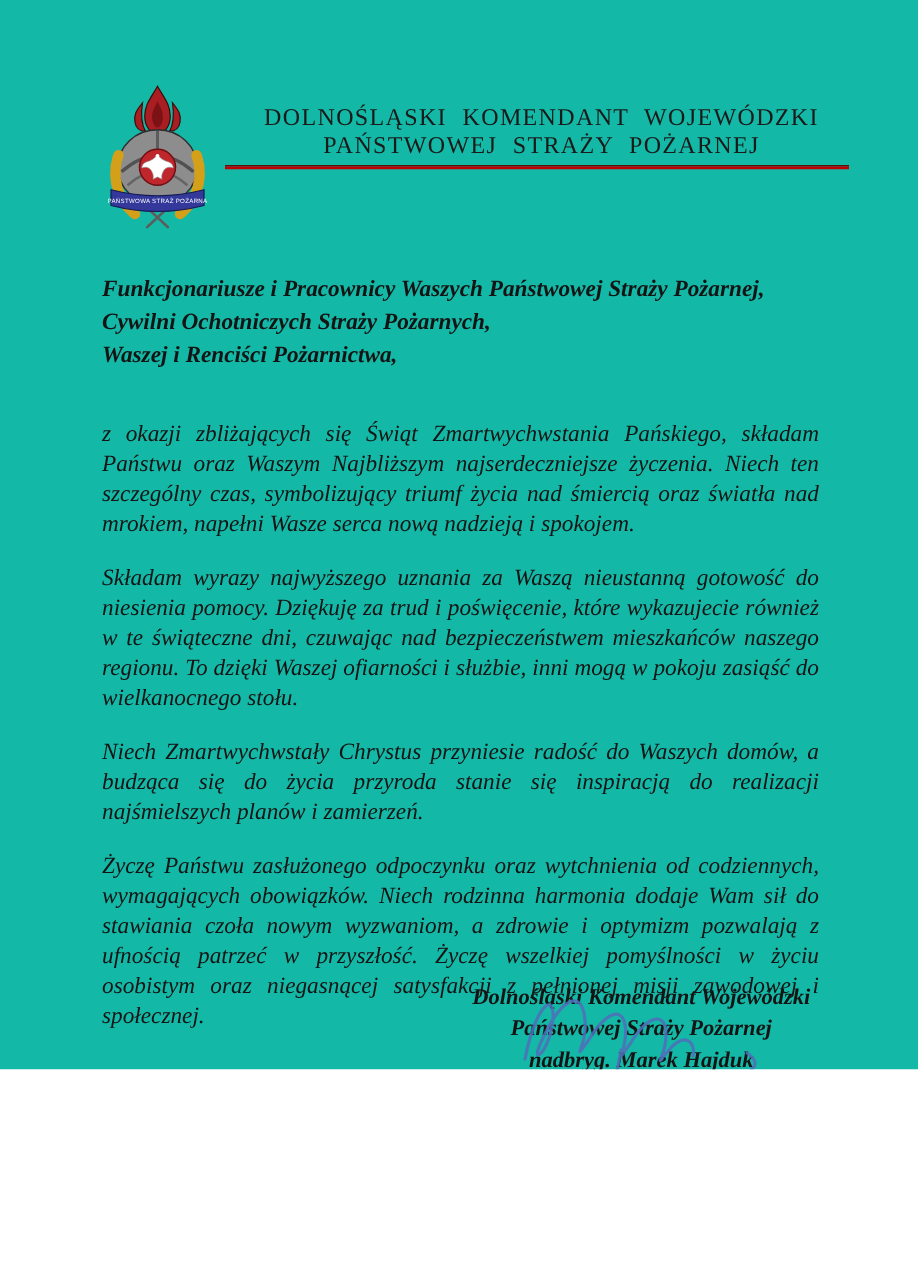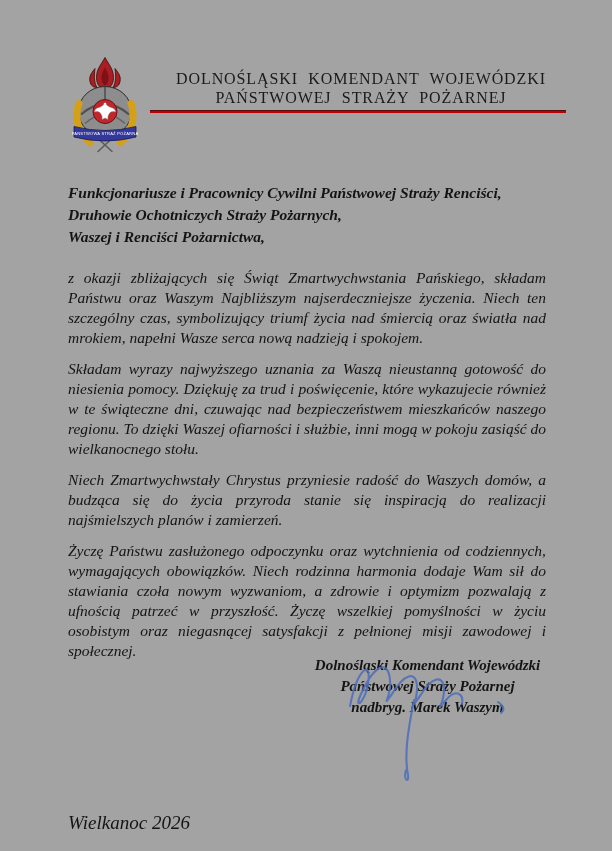--- a/index.html
+++ b/index.html
@@ -1,19 +1,19 @@
 <!DOCTYPE html>
 <html lang="pl"><head>
 <meta charset="utf-8">
 <style>
   html, body { margin:0; padding:0; background:#ffffff; }
   .page {
     position:relative;
-    width:612px; height:851px;
-    background:#a3a3a3;
+    width:612px; height:713px;
+    background:#14b8a6;
     font-family:"Liberation Serif","DejaVu Serif",serif;
     color:#141414;
     overflow:hidden;
   }
   .crest { position:absolute; left:64px; top:55px; width:82px; height:99px; }
   .letterhead-title {
     position:absolute; left:155px; top:69px; width:412px;
     text-align:center;
     font-size:16px; line-height:19px;
     letter-spacing:0.9px; word-spacing:5.5px;
@@ -24,21 +24,21 @@
     position:absolute; left:68px; top:182px; width:488px;
     font-weight:bold; font-style:italic;
     font-size:15.5px; line-height:22px;
   }
   .body-text {
     position:absolute; left:68px; top:264px; width:478px;
     font-style:italic;
     font-size:15.5px; line-height:20px;
     text-align:justify;
   }
-  .body-text p { margin:4px 0 11px 0; }
+  .body-text p { margin:16px 0 11px 0; }
   .signature-block {
     position:absolute; left:300px; top:655px; width:255px;
     text-align:center;
     font-weight:bold; font-style:italic;
     font-size:15px; line-height:21px;
   }
   .signature-ink { position:absolute; left:328px; top:648px; width:190px; height:150px; pointer-events:none; }
   .footer-date {
     position:absolute; left:68px; top:812px;
     font-style:italic; font-size:19px;
@@ -93,36 +93,36 @@
     <div>DOLNOŚLĄSKI KOMENDANT WOJEWÓDZKI</div>
     <div>PAŃSTWOWEJ STRAŻY POŻARNEJ</div>
   </div>
 
   <svg class="rule-svg" viewBox="0 0 416 3" preserveAspectRatio="none" aria-hidden="true">
     <rect x="0" y="0" width="416" height="1" fill="#5a0d0d"></rect>
     <rect x="0" y="1" width="416" height="2" fill="#c00000"></rect>
   </svg>
 
   <div class="salutation">
-    <div>Funkcjonariusze i Pracownicy Cywilni Państwowej Straży Renciści,</div>
-    <div>Druhowie Ochotniczych Straży Pożarnych,</div>
+    <div>Funkcjonariusze i Pracownicy Waszych Państwowej Straży Pożarnej,</div>
+    <div>Cywilni Ochotniczych Straży Pożarnych,</div>
     <div>Waszej i Renciści Pożarnictwa,</div>
   </div>
 
   <div class="body-text">
     <p>z okazji zbliżających się Świąt Zmartwychwstania Pańskiego, składam Państwu oraz Waszym Najbliższym najserdeczniejsze życzenia. Niech ten szczególny czas, symbolizujący triumf życia nad śmiercią oraz światła nad mrokiem, napełni Wasze serca nową nadzieją i spokojem.</p>
     <p>Składam wyrazy najwyższego uznania za Waszą nieustanną gotowość do niesienia pomocy. Dziękuję za trud i poświęcenie, które wykazujecie również w te świąteczne dni, czuwając nad bezpieczeństwem mieszkańców naszego regionu. To dzięki Waszej ofiarności i służbie, inni mogą w pokoju zasiąść do wielkanocnego stołu.</p>
     <p>Niech Zmartwychwstały Chrystus przyniesie radość do Waszych domów, a budząca się do życia przyroda stanie się inspiracją do realizacji najśmielszych planów i zamierzeń.</p>
     <p>Życzę Państwu zasłużonego odpoczynku oraz wytchnienia od codziennych, wymagających obowiązków. Niech rodzinna harmonia dodaje Wam sił do stawiania czoła nowym wyzwaniom, a zdrowie i optymizm pozwalają z ufnością patrzeć w przyszłość. Życzę wszelkiej pomyślności w życiu osobistym oraz niegasnącej satysfakcji z pełnionej misji zawodowej i społecznej.</p>
   </div>
 
   <div class="signature-block">
     <div>Dolnośląski Komendant Wojewódzki</div>
     <div>Państwowej Straży Pożarnej</div>
-    <div>nadbryg. Marek Waszym</div>
+    <div>nadbryg. Marek Hajduk</div>
   </div>
 
   <svg class="signature-ink" viewBox="0 0 190 150" aria-hidden="true">
     <g fill="none" stroke-width="2.1" stroke-linecap="round" opacity="0.88">
       <path d="M22 58 C30 18 44 12 40 36 C37 55 24 64 34 44 C46 18 60 10 62 32 C64 48 52 62 64 46 C76 26 88 22 89 38 C90 54 80 64 92 48 C104 28 116 26 116 42 C116 57 106 66 118 52 C128 40 136 46 134 56" stroke="#4f6fba"></path>
       <path d="M86 52 C80 82 76 107 80 127 C81 136 75 132 78 122" stroke="#4f6fba"></path>
       <path d="M170 54 C176 58 177 62 173 65" stroke="#4f6fba"></path>
     </g>
   </svg>
 

